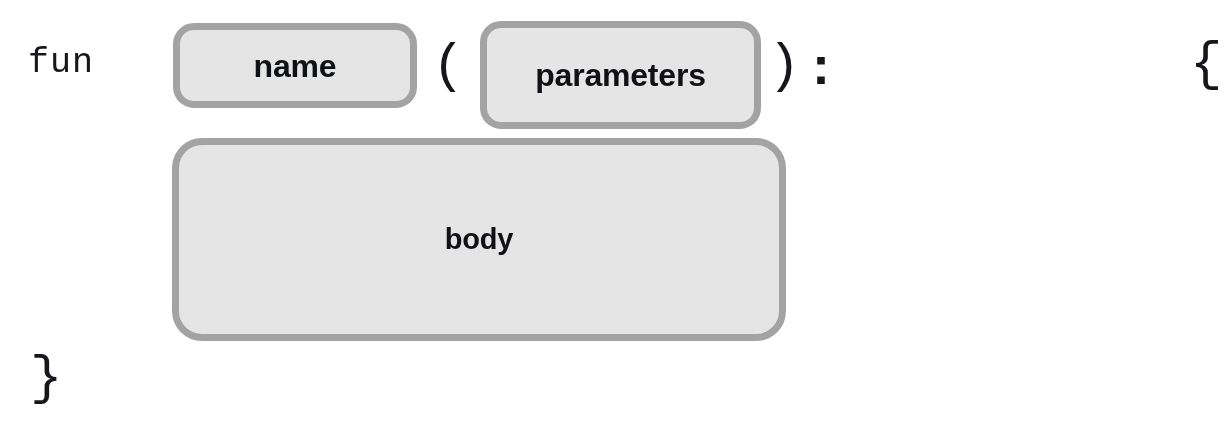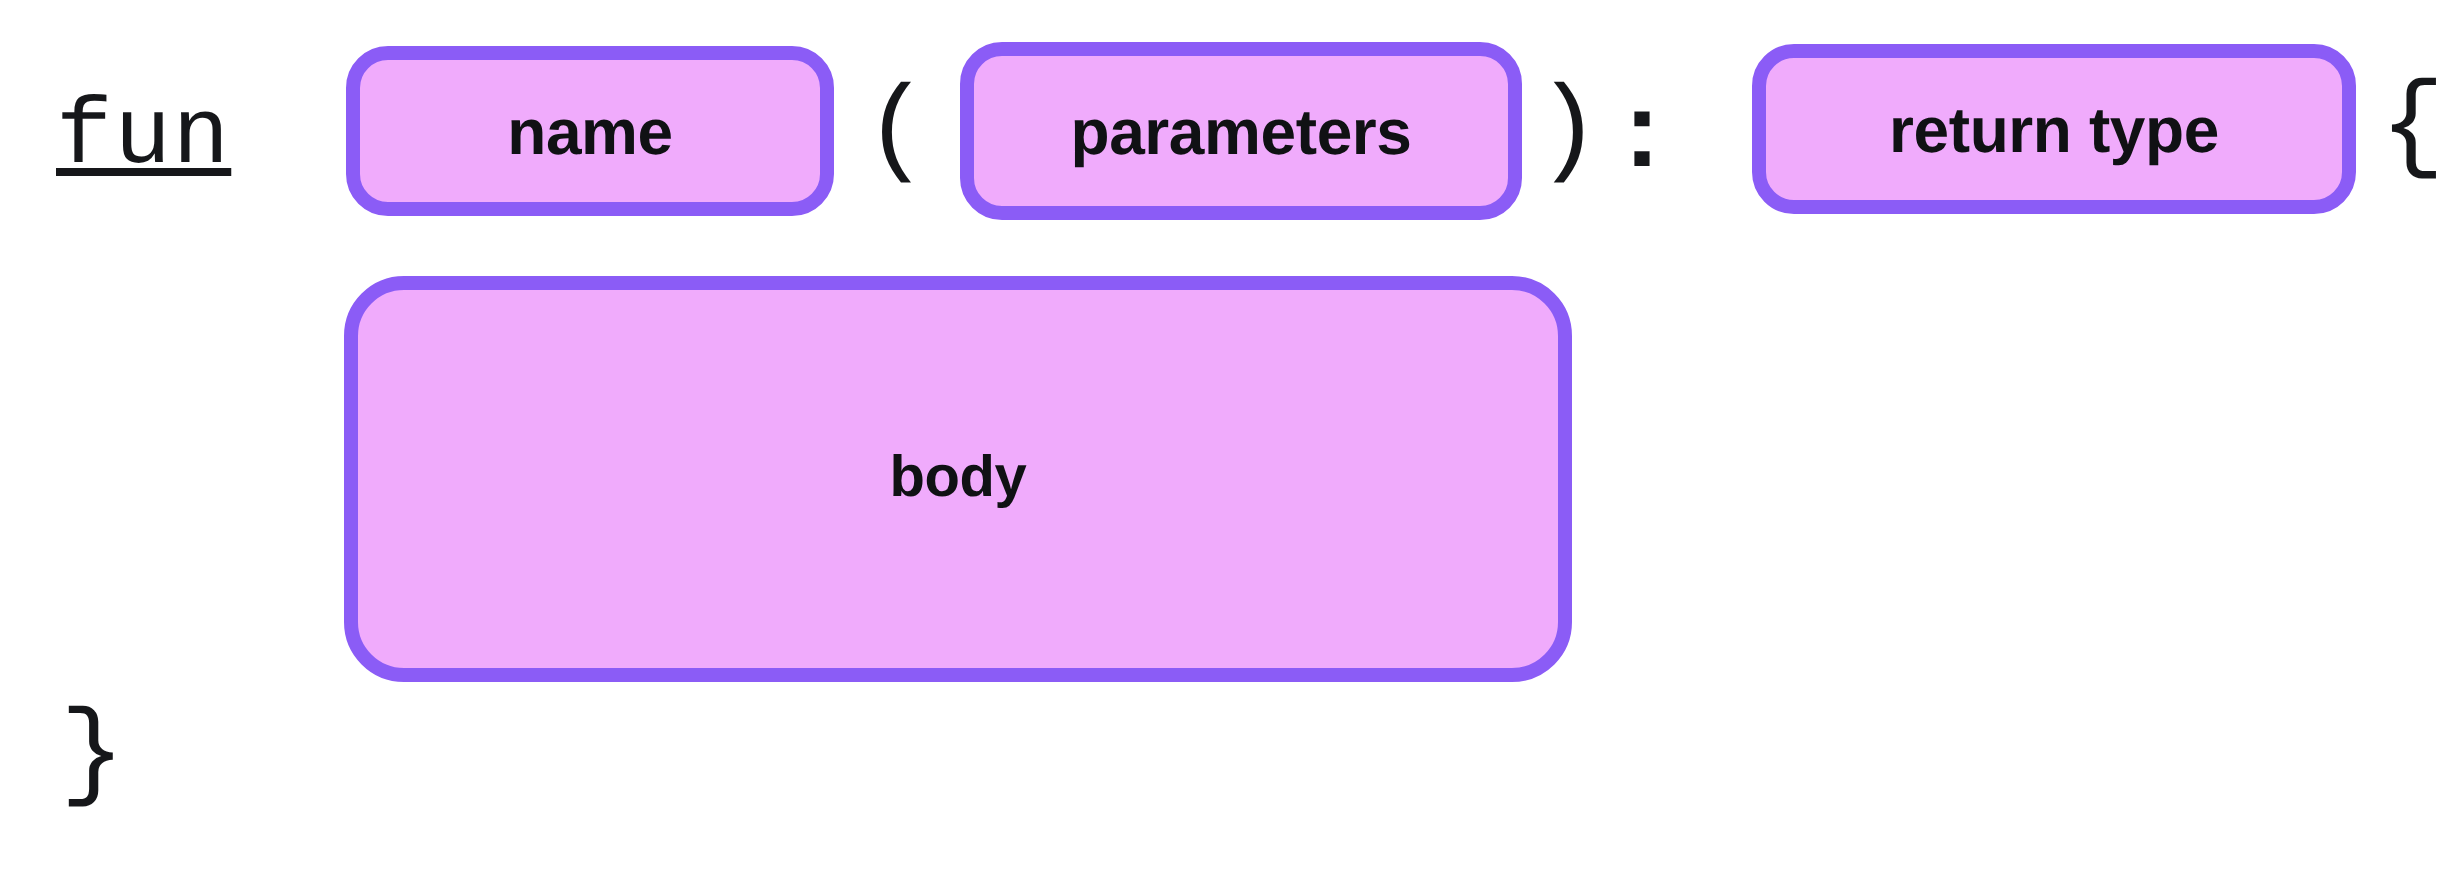--- a/index.html
+++ b/index.html
@@ -23,47 +23,47 @@
     color: #16171a;
     font-weight: 400;
     white-space: pre;
     line-height: 1;
   }
 
   
   .slot {
     position: absolute;
     box-sizing: border-box;
-    background: #f0abfc;
-    border: 7px solid #8b5cf6;
+    background: #e5e5e5;
+    border: 7px solid #a3a3a3;
     border-radius: 21px;
     display: flex;
     align-items: center;
     justify-content: center;
   }
   .slot-label {
     font-family: "Liberation Sans", sans-serif;
     font-weight: 700;
     color: #101114;
     letter-spacing: -0.2px;
     white-space: nowrap;
     line-height: 1;
   }
 
   
-  #tok-fun      { left: 28px;   top: 46px;  font-size: 47px; letter-spacing: 1px; text-decoration: underline; }
+  #tok-fun      { left: 28px;   top: 46px;  font-size: 35px; letter-spacing: 1px; }
   #tok-lparen   { left: 432px;  top: 40px;  font-size: 54px; }
   #tok-rparen   { left: 768px;  top: 40px;  font-size: 54px; }
   #tok-colon    { left: 812px;  top: 38px;  font-size: 54px;
                   font-family: "Liberation Sans", sans-serif; font-weight: 700; }
   #tok-lbrace   { left: 1190px; top: 38px;  font-size: 54px; }
   #tok-rbrace   { left: 30px;   top: 352px; font-size: 54px; }
 
   #slot-name        { left: 173px; top: 23px;  width: 244px; height: 85px; }
-  #slot-parameters  { left: 480px; top: 21px;  width: 281px; height: 89px; }
+  #slot-parameters  { left: 480px; top: 21px;  width: 281px; height: 108px; }
   #slot-returntype  { left: 876px; top: 22px;  width: 302px; height: 85px; }
   #slot-body        { left: 172px; top: 138px; width: 614px; height: 203px;
                       border-radius: 30px; }
 
   #slot-name .slot-label       { font-size: 32px; }
   #slot-parameters .slot-label { font-size: 32px; }
   #slot-returntype .slot-label { font-size: 32px; }
   #slot-body .slot-label       { font-size: 29px; }
 </style>
 </head>
@@ -80,23 +80,20 @@
   <span id="tok-lparen" class="code-token">(</span>
 
   <div id="slot-parameters" class="slot">
     <span class="slot-label">parameters</span>
   </div>
 
   <span id="tok-rparen" class="code-token">)</span>
 
   <span id="tok-colon" class="code-token">:</span>
 
-  <div id="slot-returntype" class="slot">
-    <span class="slot-label">return type</span>
-  </div>
 
   <span id="tok-lbrace" class="code-token">{</span>
 
   <div id="slot-body" class="slot">
     <span class="slot-label">body</span>
   </div>
 
   <span id="tok-rbrace" class="code-token">}</span>
 
 </div>

